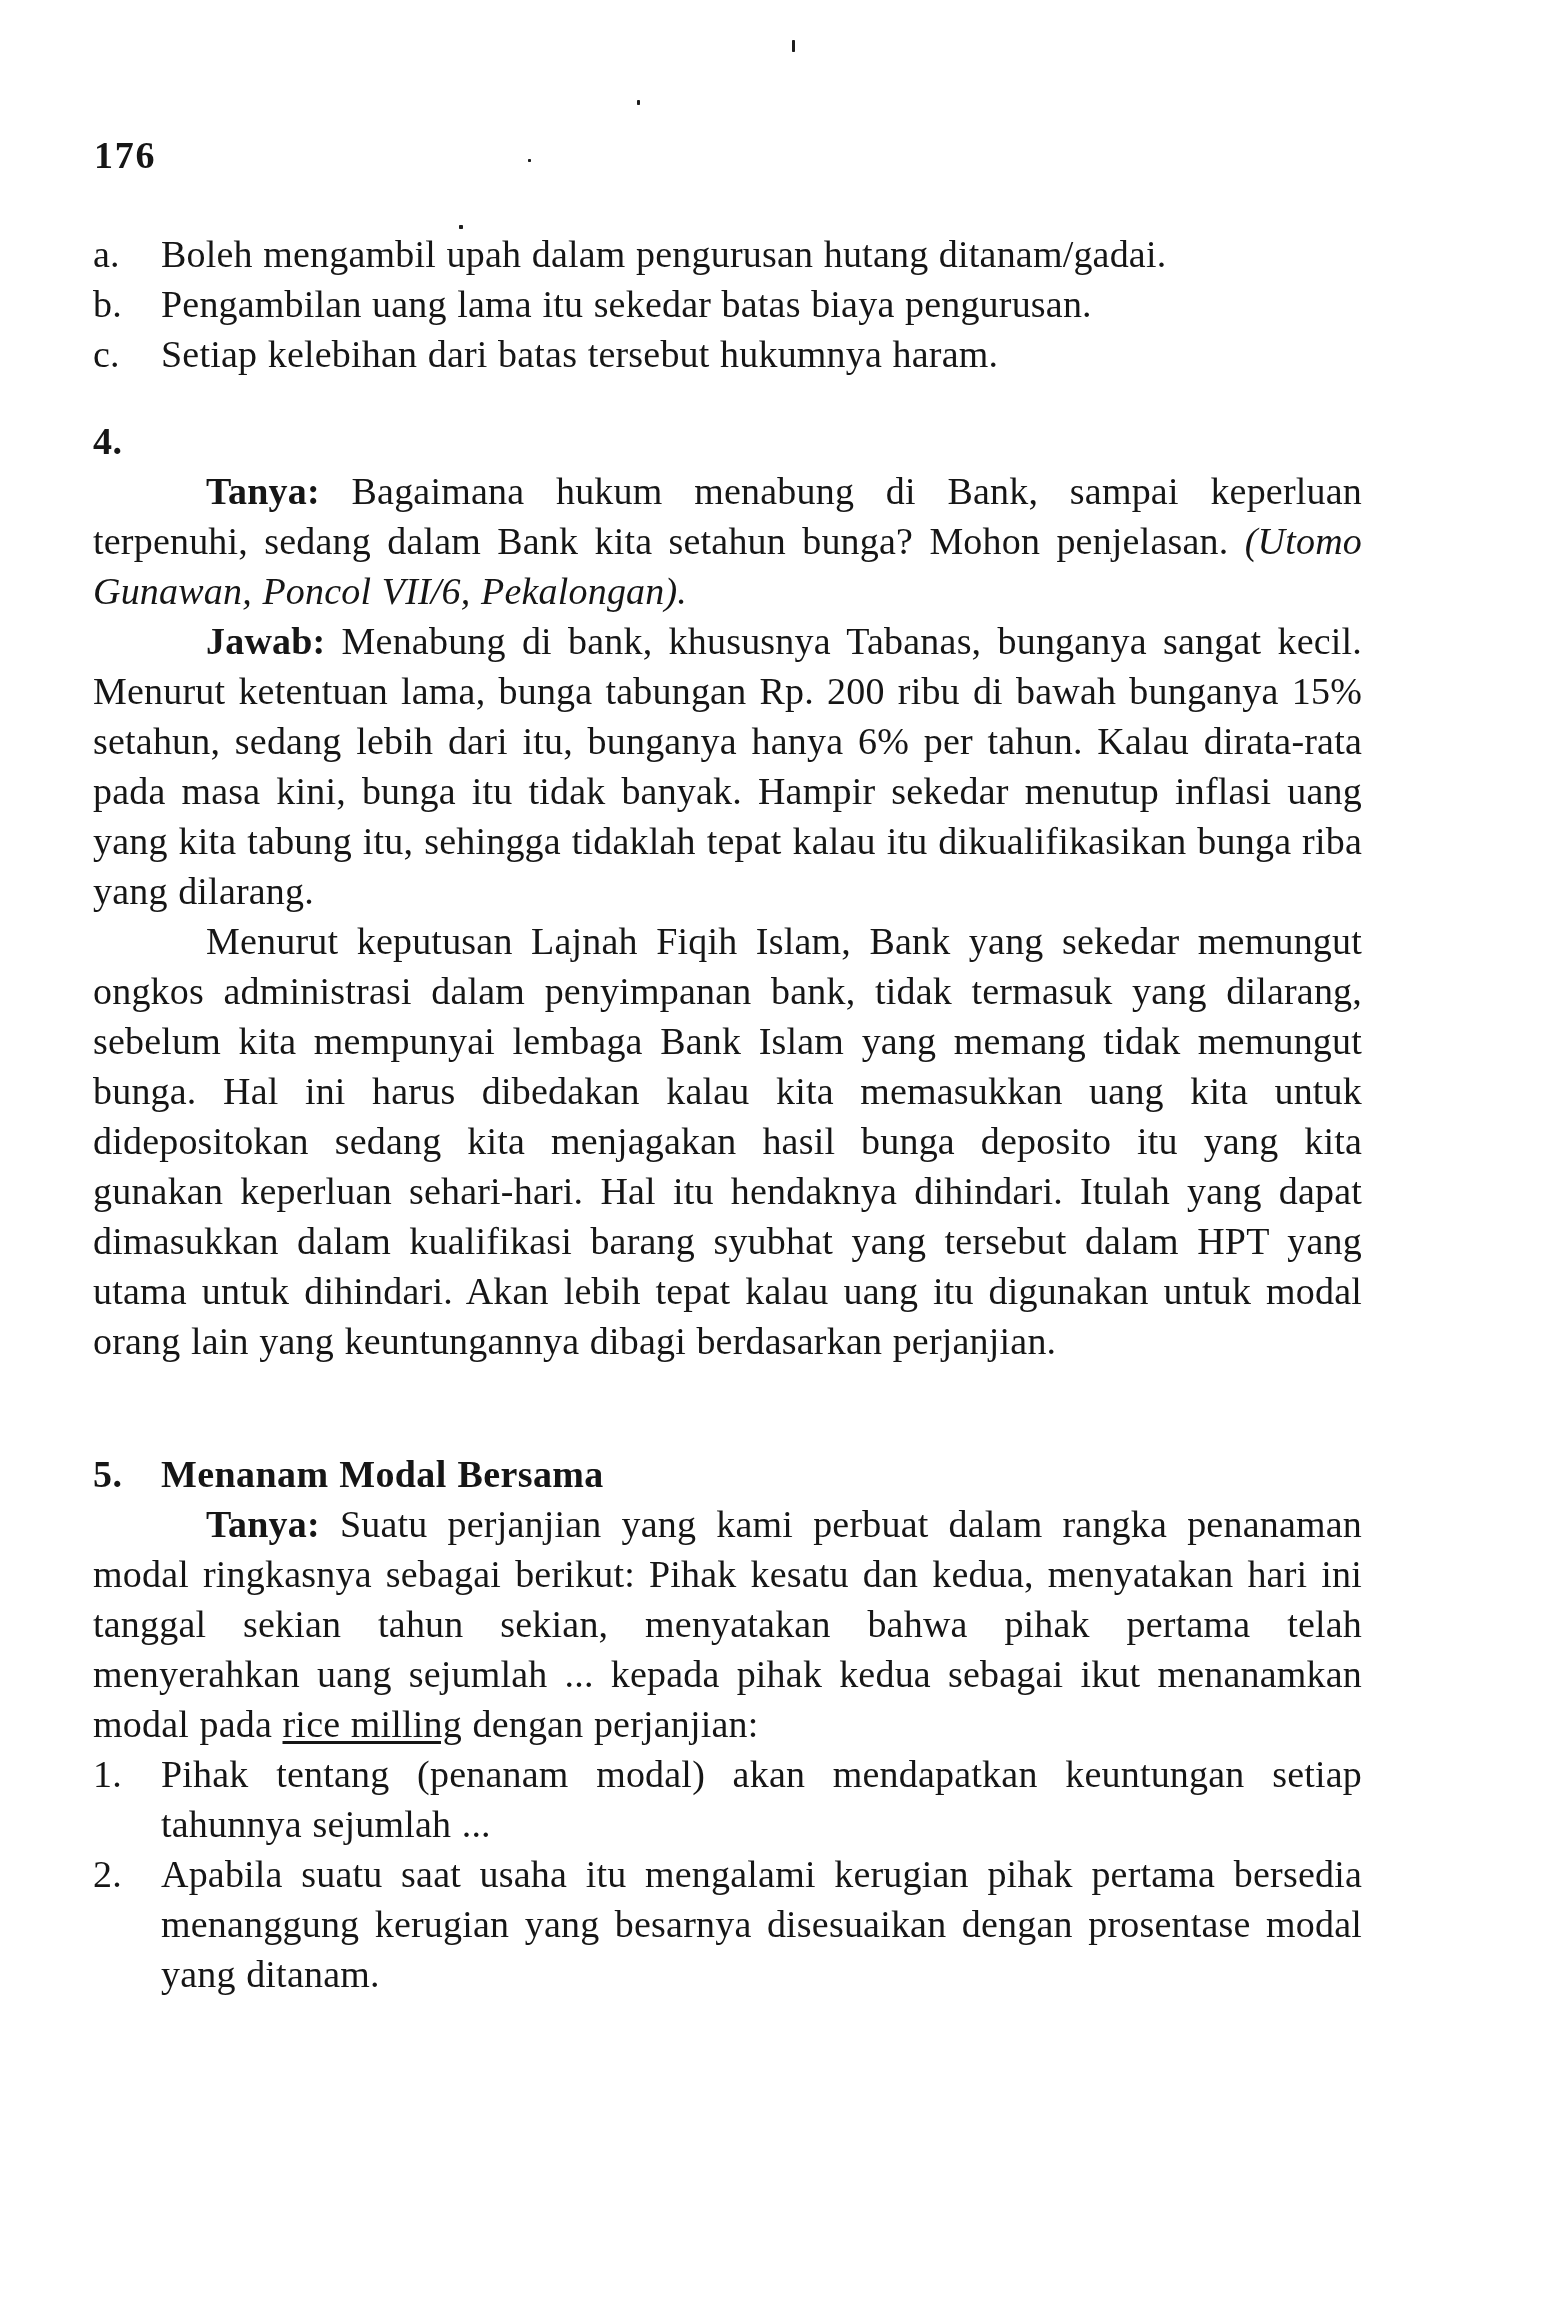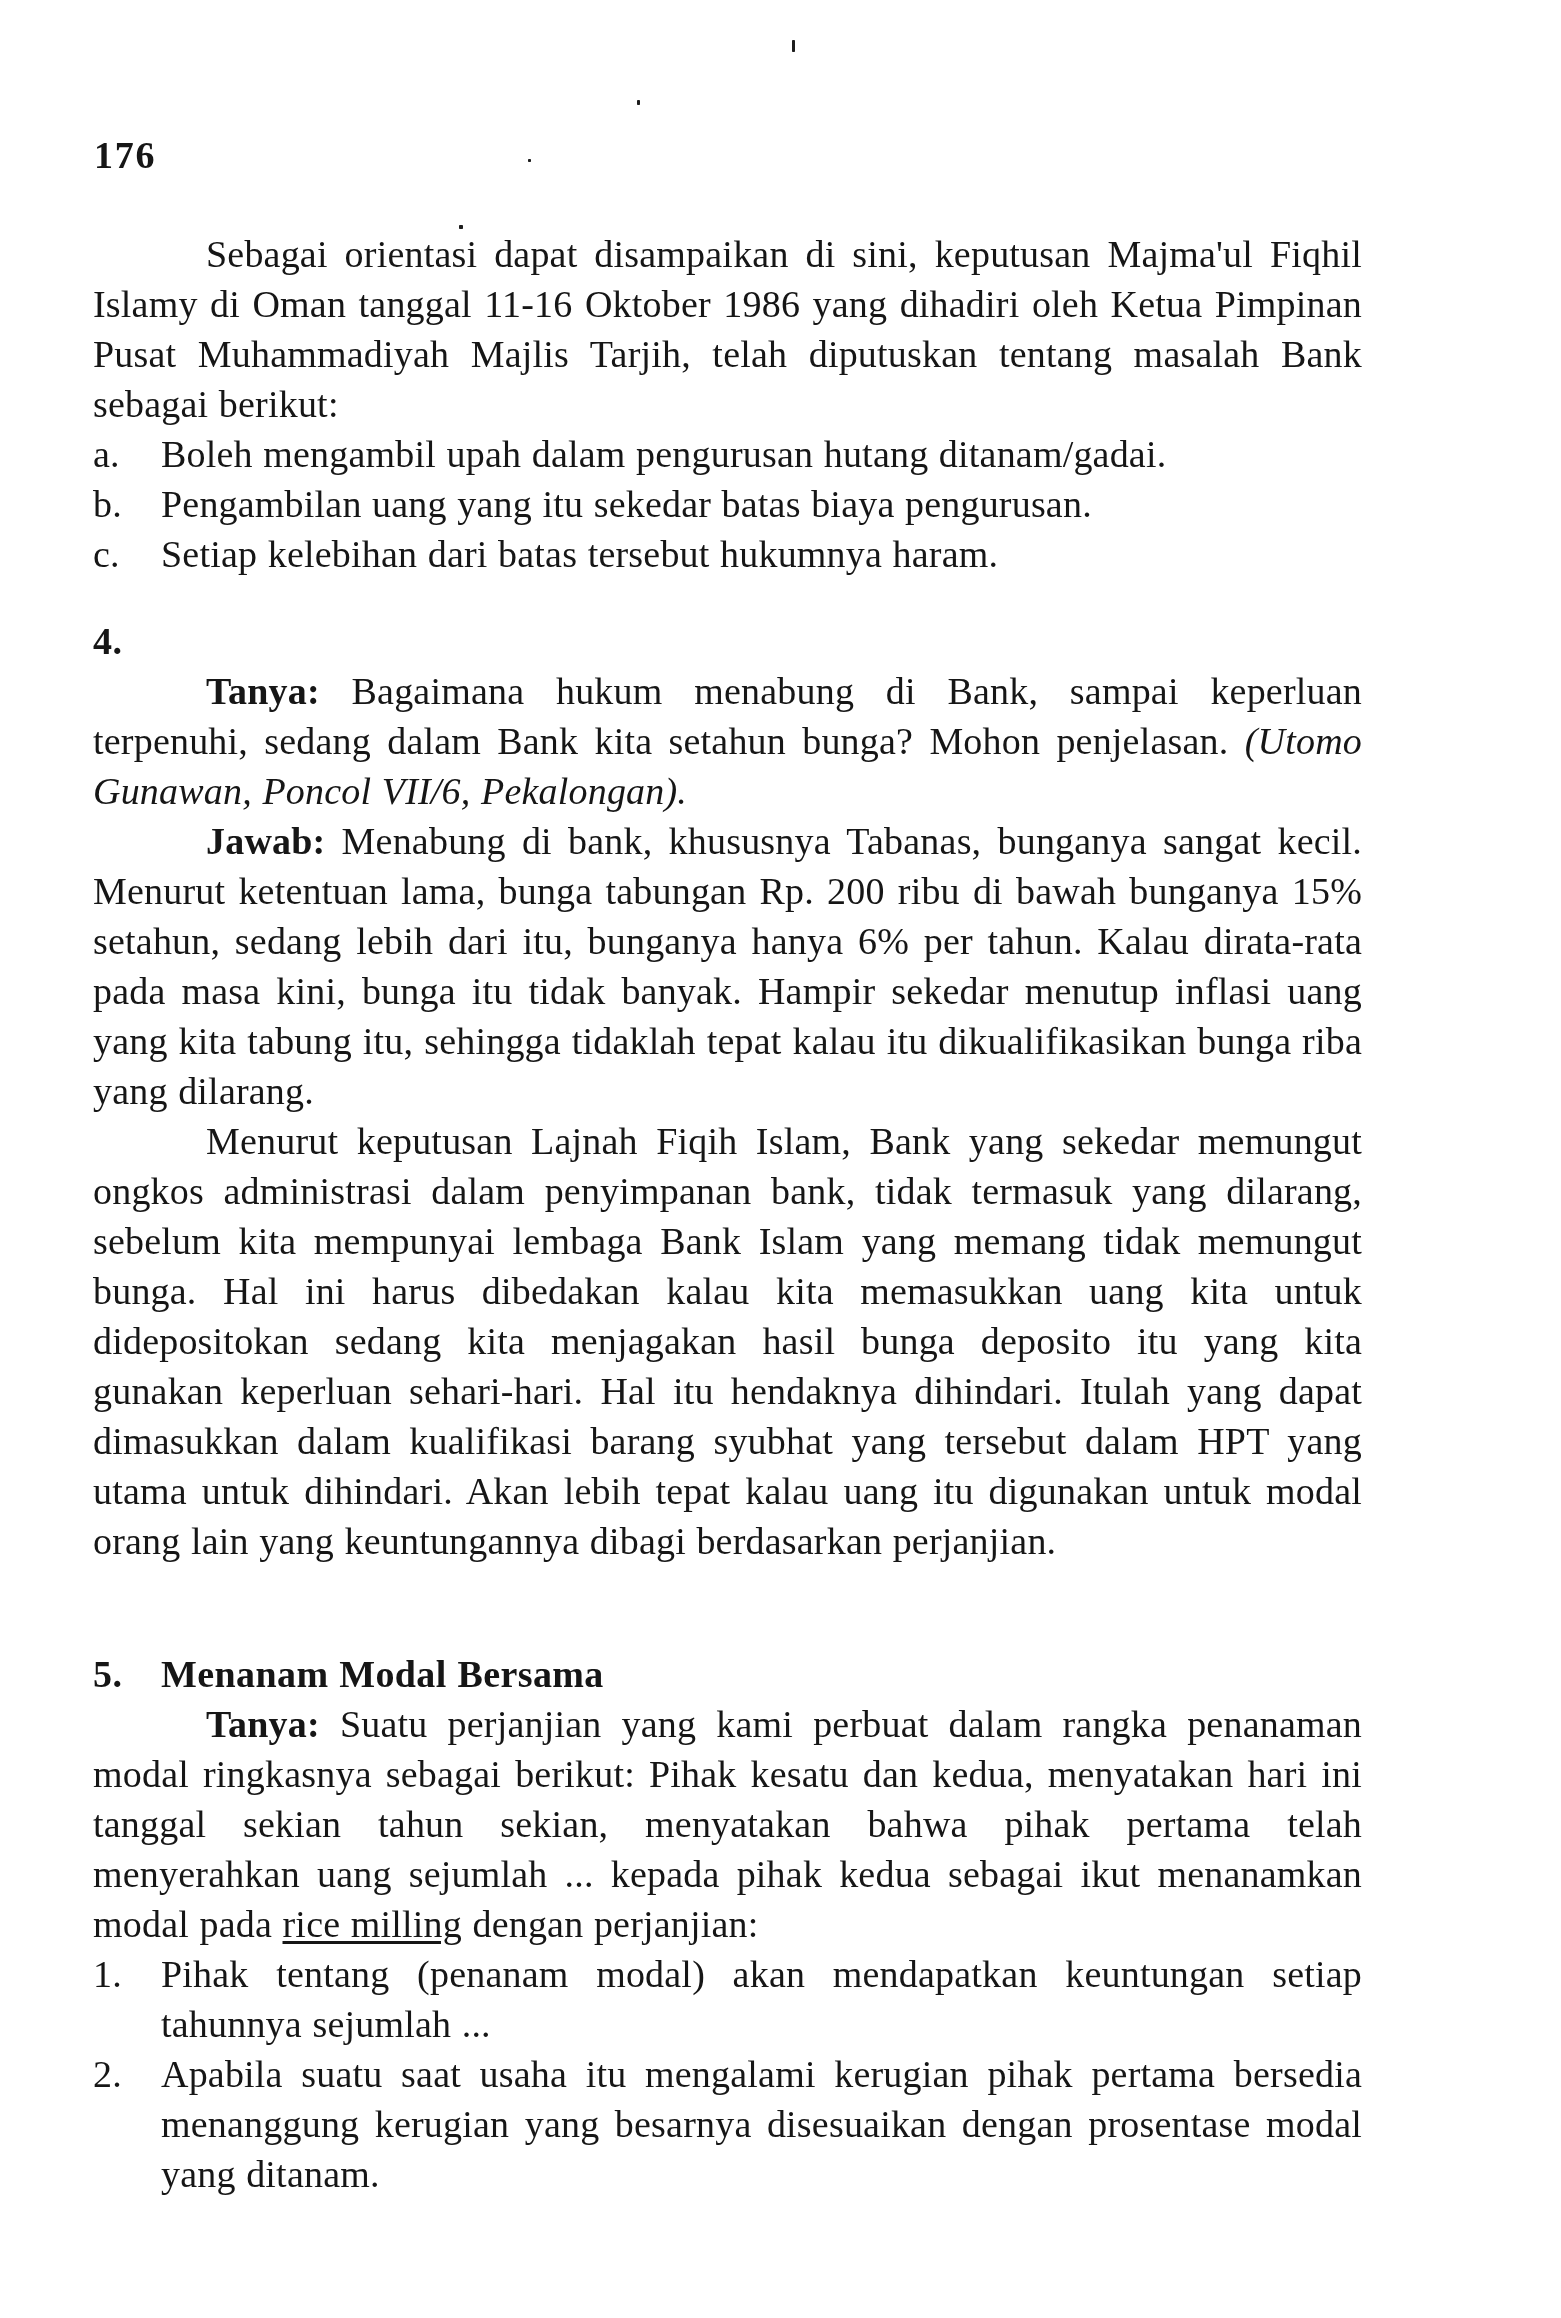--- a/index.html
+++ b/index.html
@@ -48,29 +48,28 @@
   <div class="speck" style="left:1376px;top:36px;width:5px;height:23px;"></div>
   <div class="speck" style="left:637px;top:100px;width:2.5px;height:5px;"></div>
   <div class="speck" style="left:528px;top:159px;width:3.3px;height:3.3px;"></div>
   <div class="speck" style="left:459px;top:225px;width:4.1px;height:4.1px;"></div>
   <div class="speck" style="left:1447px;top:870px;width:3.3px;height:4.1px;"></div>
   <div class="speck" style="left:1525px;top:1024px;width:3.3px;height:6.6px;"></div>
   <div class="speck" style="left:1477px;top:1269px;width:3.3px;height:3.3px;"></div>
 
   <div class="body">
 
-    <p class="para">Sebagai orientasi dapat disampaikan di sini, keputusan Majma'ul Fiqhil Islamy di Oman tanggal 11-16 Oktober 1986 yang dihadiri oleh Ketua Pimpinan Pusat Muhammadiyah Majlis Tarjih, telah diputuskan tentang masalah Bank sebagai berikut:</p>
 
     <div class="row">
       <span class="marker">a.</span>
       <span class="txt">Boleh mengambil upah dalam pengurusan hutang ditanam/gadai.</span>
     </div>
     <div class="row">
       <span class="marker">b.</span>
-      <span class="txt">Pengambilan uang yang itu sekedar batas biaya pengurusan.</span>
+      <span class="txt">Pengambilan uang lama itu sekedar batas biaya pengurusan.</span>
     </div>
     <div class="row">
       <span class="marker">c.</span>
       <span class="txt">Setiap kelebihan dari batas tersebut hukumnya haram.</span>
     </div>
 
     <div class="heading">
       <span class="h-num">4.</span>
     </div>
 

